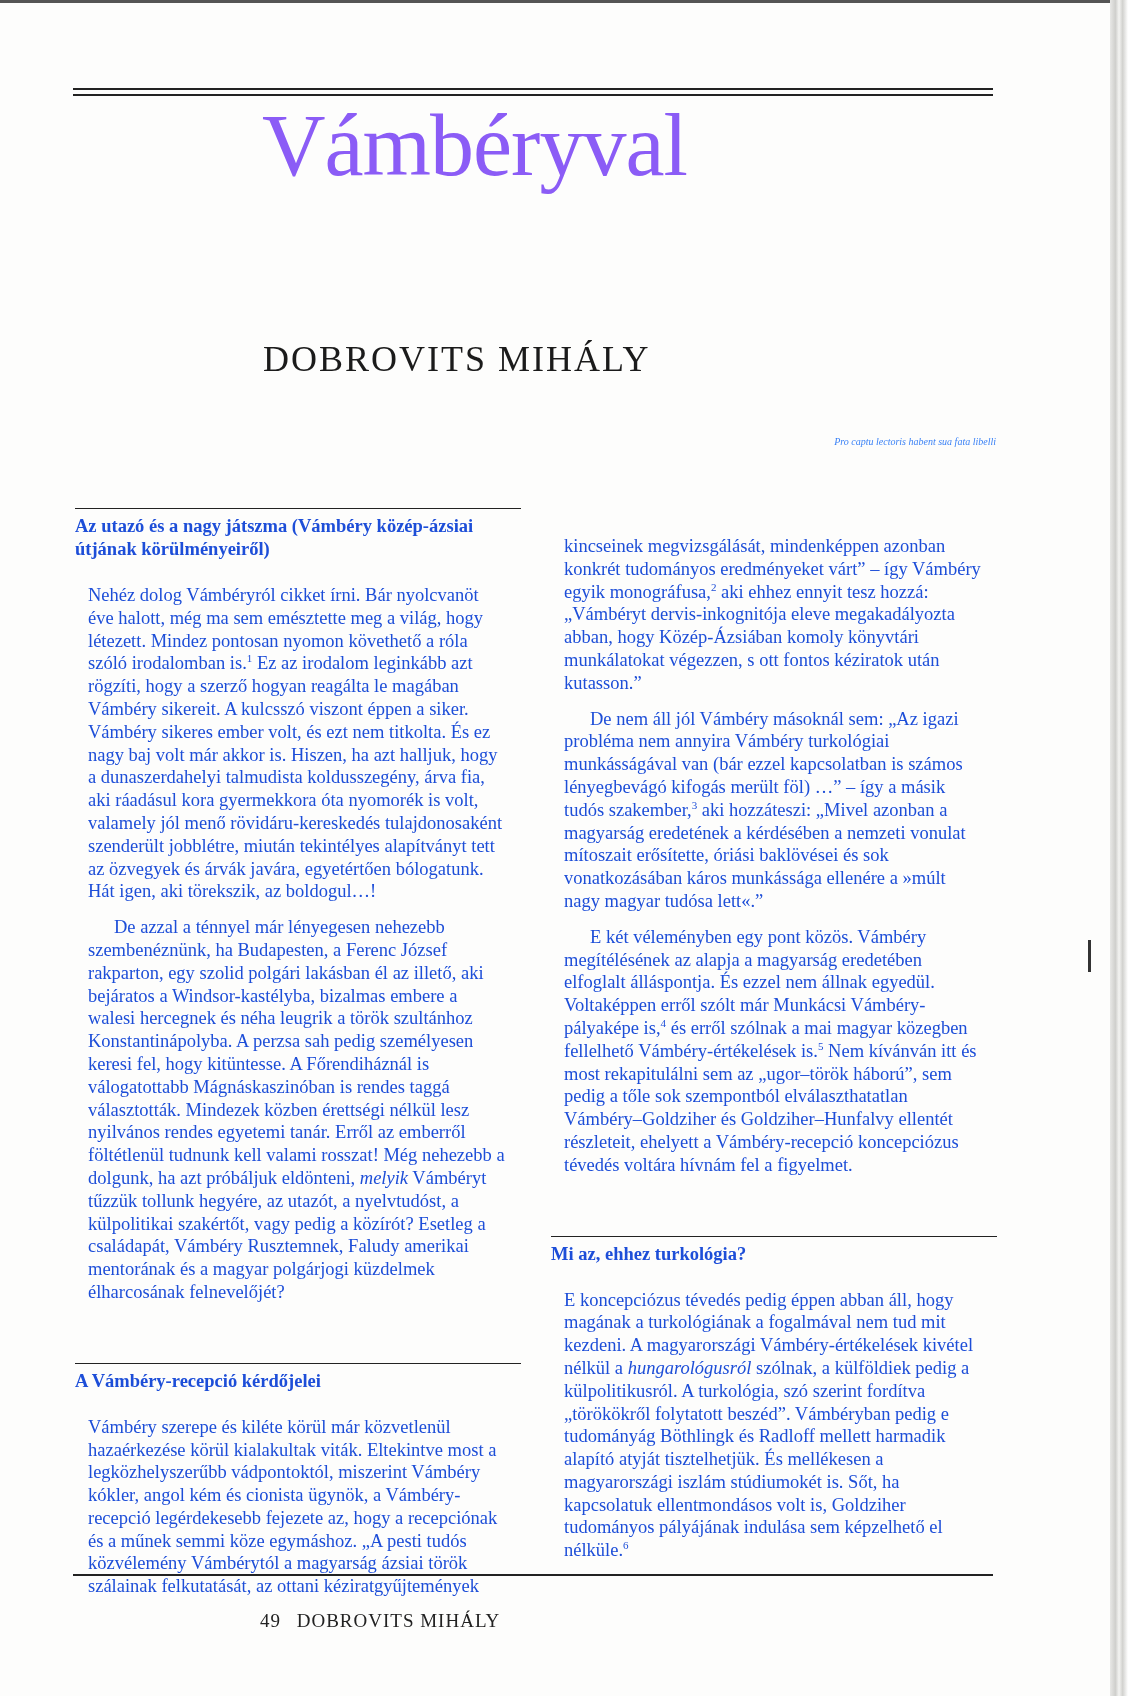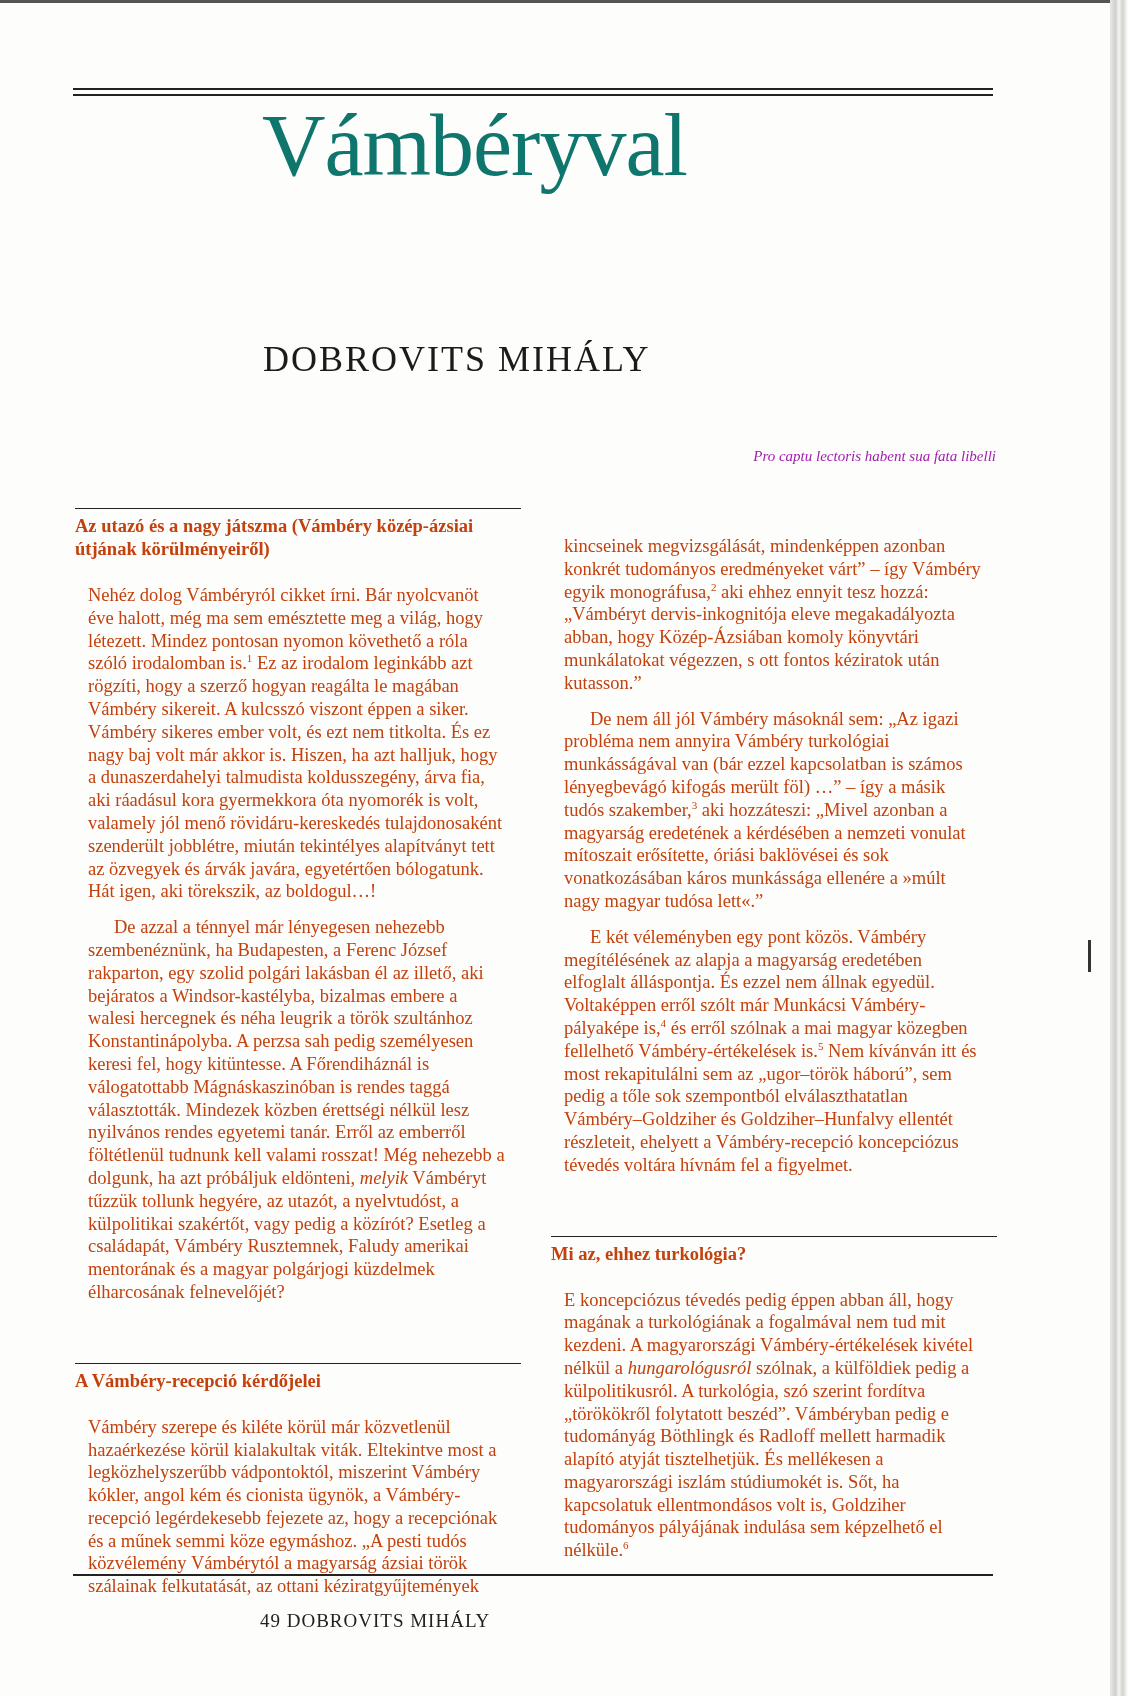--- a/index.html
+++ b/index.html
@@ -6,35 +6,35 @@
   body {
     width:1128px; height:1696px; background:#fdfdfc; position:relative; overflow:hidden;
     font-family:"Liberation Serif","DejaVu Serif",serif; color:#1a1a1a;
   }
   .top-border { position:absolute; left:0; top:0; width:1110px; height:3px; background:#555; }
   .right-edge { position:absolute; right:0; top:0; width:18px; height:1696px;
     background:linear-gradient(to right,#e8e8e6 0,#cfcfcc 30%,#f4f4f2 50%,#d2d2cf 70%,#ffffff 100%); }
   .rule-double { position:absolute; left:73px; width:920px; }
   .rule-double .l1 { height:2px; background:#222; margin-bottom:4px; }
   .rule-double .l2 { height:2px; background:#222; }
-  .title { position:absolute; left:262px; top:100px; font-size:88px; line-height:92px; color:#0f766e;
+  .title { position:absolute; left:262px; top:100px; font-size:88px; line-height:92px; color:#8b5cf6;
     font-family:"Liberation Serif",serif; letter-spacing:-1px; }
   .title div { margin:0; }
   .author { position:absolute; left:263px; top:338px; font-size:36px; letter-spacing:2px; color:#1b1b1b; }
-  .motto { position:absolute; right:132px; top:448px; font-size:15px; font-style:italic; color:#a21caf; }
-  .col { position:absolute; width:446px; font-size:18.5px; line-height:22.8px; color:#c2410c; }
+  .motto { position:absolute; right:132px; top:436px; font-size:10px; font-style:italic; color:#3b82f6; }
+  .col { position:absolute; width:446px; font-size:18.5px; line-height:22.8px; color:#1d4ed8; }
   .col-left { left:75px; top:508px; }
   .col-right { left:551px; top:522px; }
   .section-head { border-top:1.5px solid #222; padding-top:6px; font-weight:bold; font-size:18.5px; line-height:23px; margin-bottom:23px; }
   .col p { margin:13px; text-align:left; }
   .col p.indent { text-indent:26px; }
   sup { font-size:11px; line-height:0; }
   .bottom-rule { position:absolute; left:73px; top:1574px; width:920px; height:2px; background:#222; }
   .footer { position:absolute; left:260px; top:1610px; font-size:19px; letter-spacing:1px; color:#222; }
-  .footer .num { }
+  .footer .num { margin-right:10px; }
   .scan-mark { position:absolute; left:1088px; top:940px; width:3px; height:32px; background:#333; }
 </style>
 </head>
 <body>
 
 <div class="top-border"></div>
 <div class="right-edge"></div>
 <div class="scan-mark"></div>
 
 <div class="rule-double" style="top:88px;">

